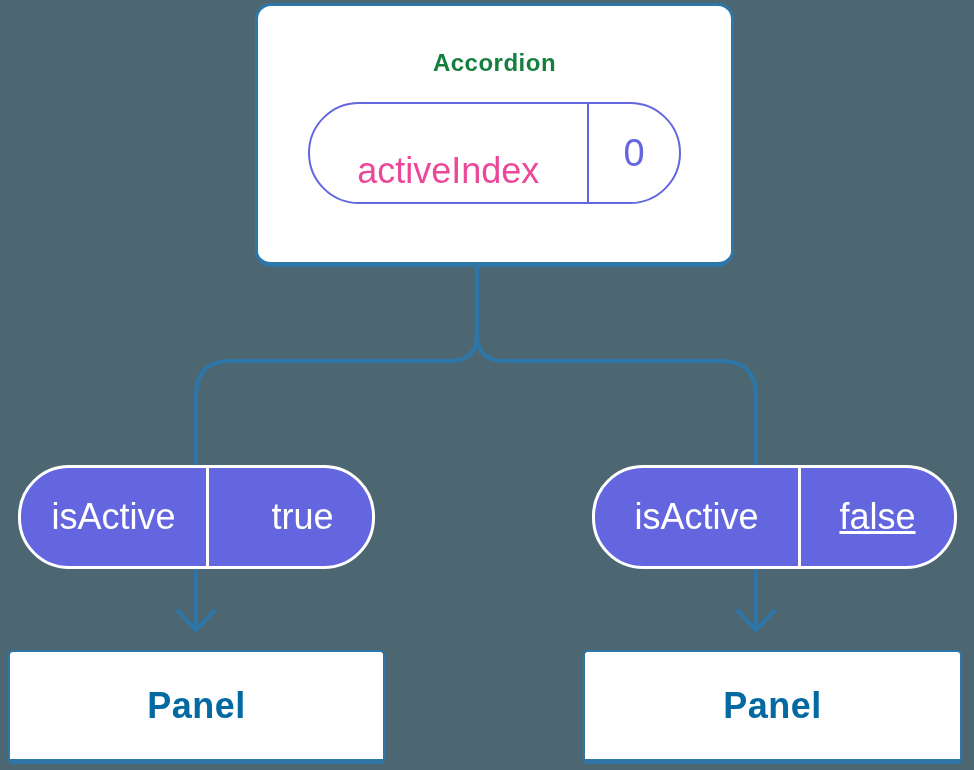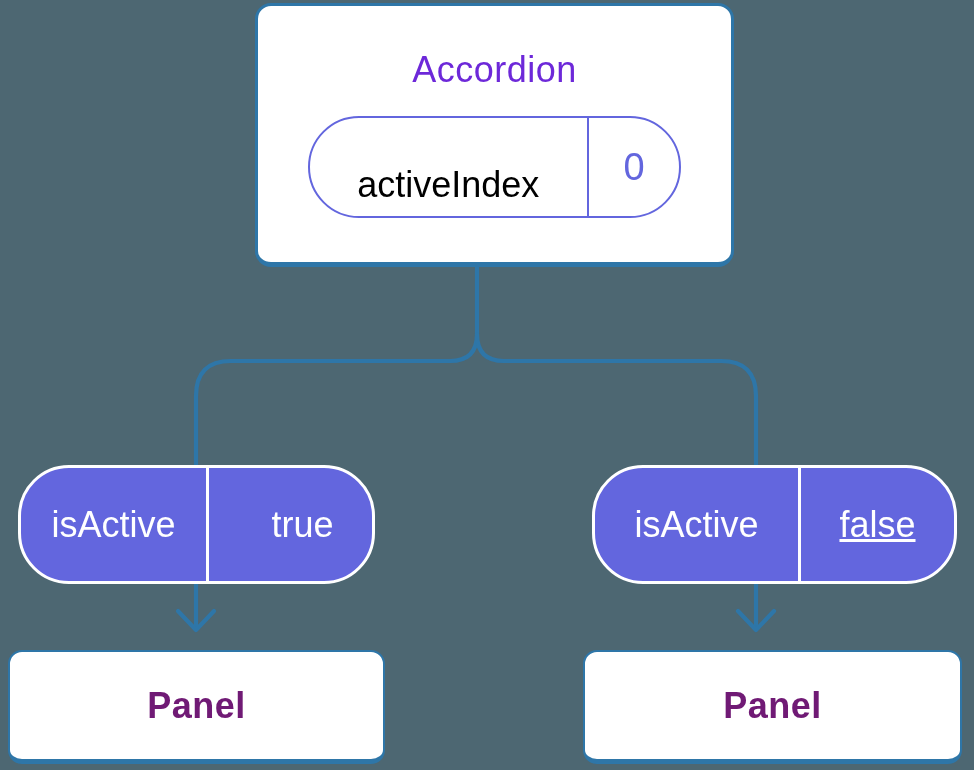--- a/index.html
+++ b/index.html
@@ -25,56 +25,56 @@
     border: 3px solid #2E76A8;
     border-bottom-width: 5px;
     border-radius: 16px;
     box-sizing: border-box;
     display: flex;
     flex-direction: column;
     align-items: center;
   }
   .root-title {
     margin-top: 43px;
-    font-size: 36px;
-    font-weight: normal;
-    color: #6d28d9;
+    font-size: 24px;
+    font-weight: bold;
+    color: #15803d;
     letter-spacing: 0.5px;
   }
   
   .state-pill {
     margin-top: 25px;
     width: 373px; height: 102px;
     background: #FFFFFF;
     border: 2.5px solid #6366DE;
     border-radius: 51px;
     box-sizing: border-box;
     display: flex;
     align-items: stretch;
     overflow: hidden;
   }
   .state-name {
     flex: 1;
     display: flex; align-items: center; justify-content: center;
-    color: #000000;
+    color: #ec4899;
     font-size: 36px;
     margin-top: 35px;
   }
   .state-divider { width: 2.5px; background: #6366DE; }
   .state-value {
     width: 90px;
     display: flex; align-items: center; justify-content: center;
     color: #6366DE;
     font-size: 38px;
   }
   
   .prop-pill {
     position: absolute;
     top: 465px;
-    height: 119px;
+    height: 104px;
     background: #6366DE;
     border: 3px solid #FFFFFF;
     border-radius: 51px;
     box-sizing: border-box;
     display: flex;
     align-items: stretch;
     color: #FFFFFF;
     overflow: hidden;
   }
   .prop-pill.left  { left: 18px;  width: 357px; }
@@ -92,24 +92,24 @@
   .prop-pill.left  .prop-value { width: 139px; margin-left: 24px; }
   .prop-pill.right .prop-value { width: 153px; text-decoration: underline; }
   
   .panel-card {
     position: absolute;
     top: 650px;
     height: 114px;
     background: #FFFFFF;
     border: 2.5px solid #2E76A8;
     border-bottom-width: 5px;
-    border-radius: 14px;
+    border-radius: 5px;
     box-sizing: border-box;
     display: flex; align-items: center; justify-content: center;
-    color: #701a75;
+    color: #0369a1;
     font-size: 36px;
     font-weight: bold;
     letter-spacing: 0.5px;
   }
   .panel-card.left  { left: 8px;   width: 377px; }
   .panel-card.right { left: 583px; width: 379px; }
 </style>
 </head>
 <body>
 

